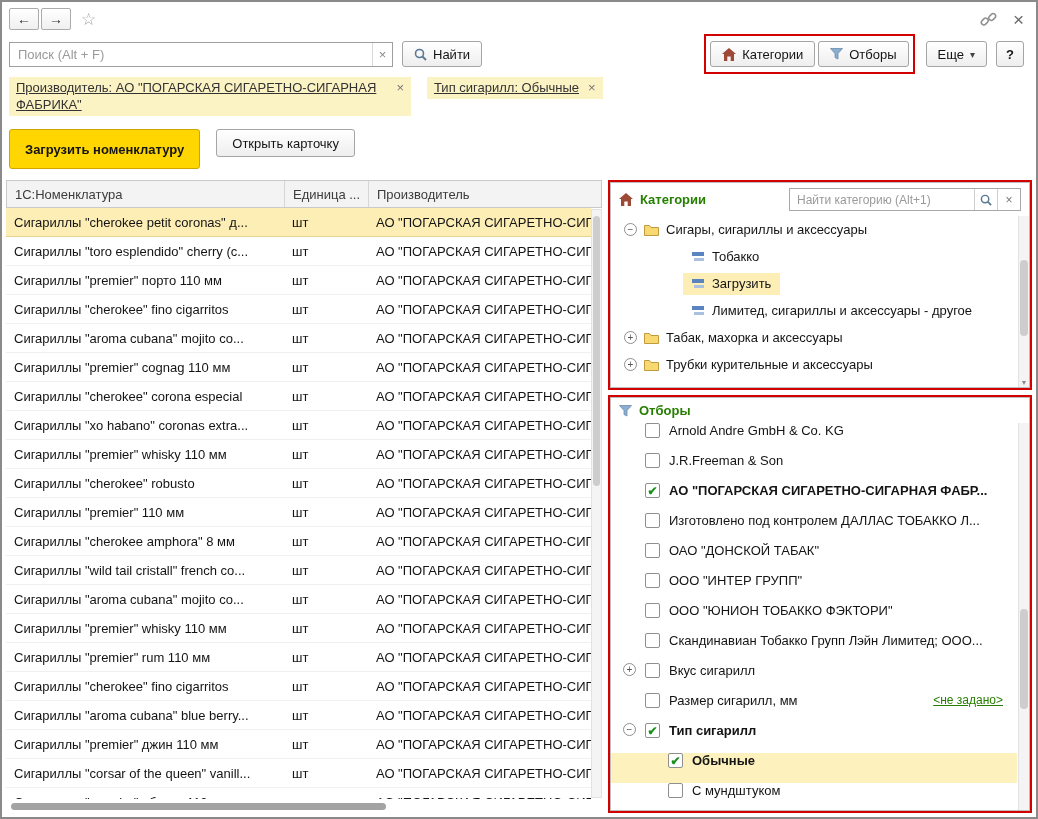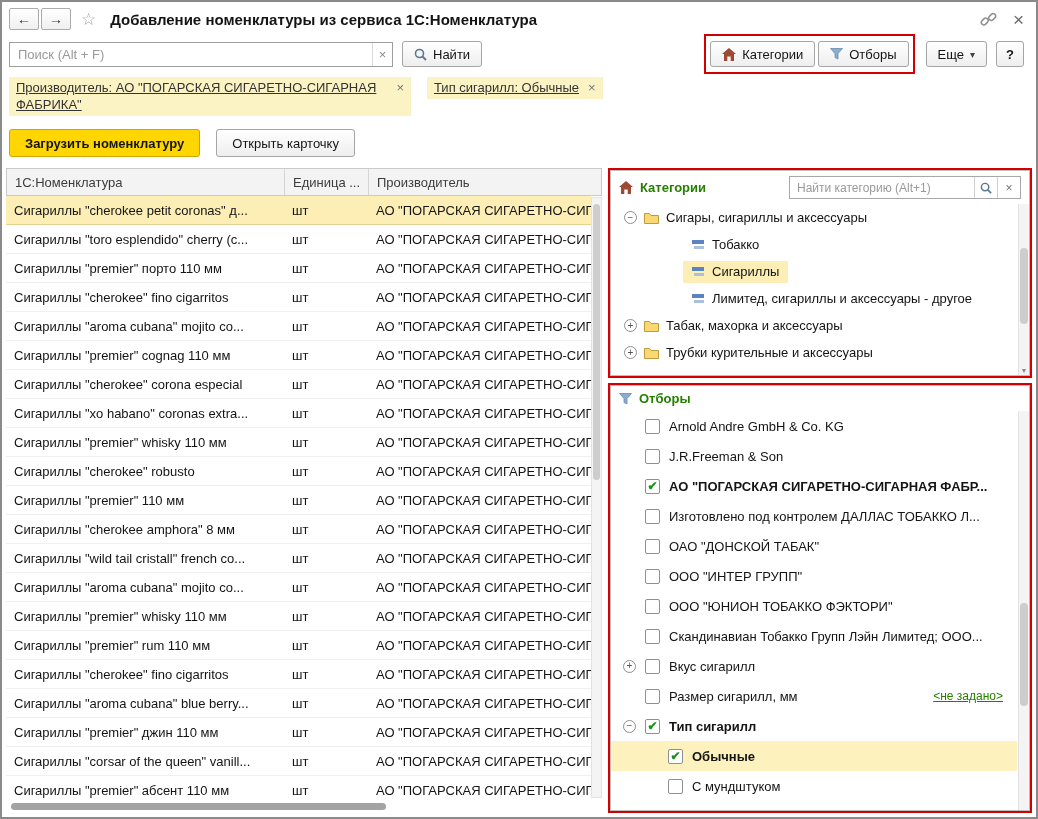--- a/index.html
+++ b/index.html
@@ -38,21 +38,21 @@
   .help-btn { width:28px; justify-content:center; padding:0; font-weight:bold; }
 
   
   .chips { padding:5px 12px 6px 7px; display:flex; gap:16px; align-items:flex-start; min-height:44px; flex:0 0 auto; }
   .chip { background:#fcf3c4; padding:2px 7px 3px; display:flex; align-items:flex-start; gap:9px; max-width:402px; }
   .chip-text { font-size:13px; color:#333; text-decoration:underline; line-height:17px; cursor:pointer; }
   .chip-x { color:#777; font-size:13px; cursor:pointer; line-height:17px; }
 
   
   .actions { padding:7px 12px 7px 7px; display:flex; gap:16px; flex:0 0 auto; }
-  .btn-primary { background:#ffd600; border:1px solid #cfa500; font-weight:bold; height:28px; border-radius:3px;
+  .btn-primary { background:#ffd600; border:1px solid #cfa500; font-weight:bold; height:40px; border-radius:3px;
                  padding:0 15px; font-size:13px; cursor:pointer; font-family:inherit; color:#141414; }
   .btn-secondary { background:linear-gradient(#fff,#eeeeee); border:1px solid #a5a5a5; height:28px; border-radius:3px;
                    padding:0 15px; font-size:13px; cursor:pointer; font-family:inherit; color:#141414; }
 
   
   .main { flex:1; display:flex; padding:4px; gap:6px; min-height:0; }
 
   
   .table-area { flex:1; display:flex; flex-direction:column; min-width:0; position:relative; }
   .thead { display:grid; grid-template-columns:278px 84px 1fr; background:#f3f3f3; border:1px solid #c9c9c9;
@@ -90,21 +90,21 @@
   .hl-wrap { display:inline-flex; align-items:center; gap:8px; padding:3px 9px 4px; }
   .hl-wrap.sel { background:#fceeb4; }
   .expander { width:13px; height:13px; border:1px solid #8f8f8f; border-radius:50%; display:inline-flex;
               align-items:center; justify-content:center; font-size:10px; color:#555; flex:0 0 auto; line-height:1;
               background:#fff; cursor:pointer; }
   .leaf-icon { width:12px; height:9px; position:relative; flex:0 0 auto; }
   .leaf-icon::before { content:""; position:absolute; top:0; left:0; width:12px; height:4px; background:#5a84c0; }
   .leaf-icon::after  { content:""; position:absolute; bottom:0; left:2px; width:10px; height:3px; background:#a9c0de; }
 
   .f-list { flex:1; overflow:hidden; position:relative; padding-right:12px; }
-  .f-row { height:30px; display:flex; align-items:center; gap:9px; padding-left:34px; font-size:13px; color:#141414; cursor:pointer; }
+  .f-row { height:30px; display:flex; gap:9px; padding-left:34px; font-size:13px; color:#141414; cursor:pointer; }
   .f-row.group { padding-left:12px; }
   .f-row.indent1 { padding-left:57px; }
   .f-row.hl { background:#fdf2bd; }
   .f-label { white-space:nowrap; overflow:hidden; }
   .f-label.bold { font-weight:bold; }
   .f-link { margin-left:auto; padding-right:14px; color:#267f00; text-decoration:underline; font-size:12px; cursor:pointer; white-space:nowrap; }
   .checkbox { width:15px; height:15px; border:1px solid #8f8f8f; border-radius:2px; background:#fff; flex:0 0 auto;
               display:flex; align-items:center; justify-content:center; color:#18911c; font-size:12px; font-weight:bold;
               line-height:1; cursor:pointer; }
 
@@ -118,21 +118,20 @@
 </style>
 </head>
 <body>
 
 <div class="window">
 
   <div class="titlebar">
     <button class="nav-btn">←</button>
     <button class="nav-btn">→</button>
     <span class="star">☆</span>
-    <h1 class="title">Добавление номенклатуры из сервиса 1С:Номенклатура</h1>
     <span class="tb-right">
       <span class="icon-svg">
         <svg width="17" height="17" viewBox="0 0 17 17">
             <g fill="none" stroke="#909090" stroke-width="1.5">
           <rect x="1" y="8" width="7.5" height="5" rx="2.5" transform="rotate(-45 4.75 10.5)"></rect>
           <rect x="8.5" y="3.5" width="7.5" height="5" rx="2.5" transform="rotate(-45 12.25 6)"></rect>
         </g>
           </svg>
       </span>
       <span class="close">×</span>
@@ -381,21 +380,21 @@
   <div class="t-row t-leaf">
     <span class="hl-wrap">
       <span class="leaf-icon"></span>
       <span class="t-label">Тобакко</span>
     </span>
   </div>
 
   <div class="t-row t-leaf">
     <span class="hl-wrap sel">
       <span class="leaf-icon"></span>
-      <span class="t-label">Сигариллы</span>
+      <span class="t-label">Загрузить</span>
     </span>
   </div>
 
   <div class="t-row t-leaf">
     <span class="hl-wrap">
       <span class="leaf-icon"></span>
       <span class="t-label">Лимитед, сигариллы и аксессуары - другое</span>
     </span>
   </div>
 

